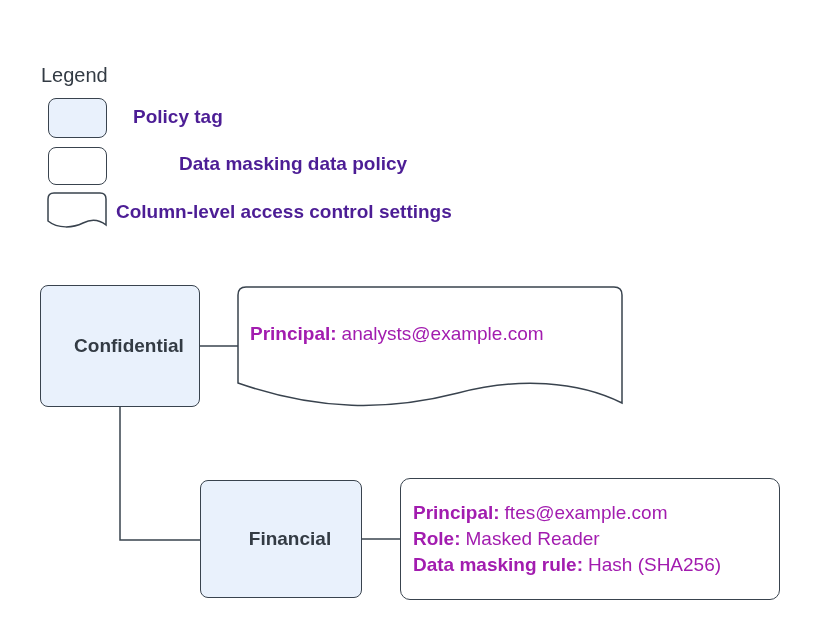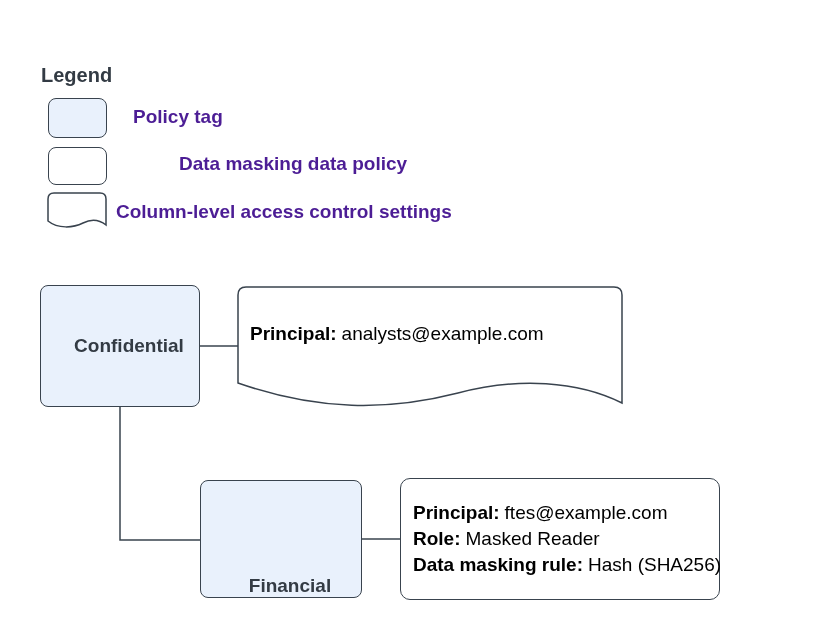--- a/index.html
+++ b/index.html
@@ -1,34 +1,34 @@
 <!DOCTYPE html>
 <html><head>
 <meta charset="utf-8">
 <style>
   html,body{margin:0;padding:0;background:#ffffff;}
   .canvas{
     position:relative;width:820px;height:640px;background:#ffffff;
     font-family:"Liberation Sans", sans-serif;color:#333b44;overflow:hidden;
   }
   .abs{position:absolute;}
-  .legend-title{font-size:20px;font-weight:bold;color:#333b44;}
+  .legend-title{font-size:20px;font-weight:normal;color:#333b44;}
   .legend-label{font-size:19px;font-weight:bold;color:#4c1d95;white-space:nowrap;}
   .swatch{box-sizing:border-box;border:1.5px solid #39434e;border-radius:8px;background:#ffffff;}
   .swatch.blue{background:#e9f1fc;}
   .node{
     box-sizing:border-box;background:#e9f1fc;border:1.5px solid #39434e;border-radius:8px;
     display:flex;align-items:center;justify-content:center;
     font-size:19px;font-weight:bold;color:#333b44;padding-left:18px;
   }
   .policy-box{
     box-sizing:border-box;background:#ffffff;border:1.5px solid #39434e;border-radius:10px;
     display:flex;flex-direction:column;justify-content:center;padding-left:12px;
   }
-  .ann-text{font-size:19px;line-height:26px;color:#000000;white-space:nowrap;}
+  .ann-text{font-size:19px;line-height:26px;color:#a21caf;white-space:nowrap;}
   .ann-text .lbl{font-weight:bold;margin-right:5px;}
   svg{display:block;}
 </style>
 </head>
 <body>
 
 <div class="canvas">
 
   <svg class="abs" style="left:0;top:0;" width="820" height="640">
     <path d="M 200,346 L 238,346" stroke="#39434e" stroke-width="1.5" fill="none"></path>
@@ -53,25 +53,25 @@
     <span>Confidential</span>
   </div>
 
   <svg class="abs" style="left:237px;top:286px;" width="386" height="124" viewBox="0 0 386 124">
     <path d="M 9,1 L 377,1 Q 385,1 385,9 L 385,117 C 341,95 281,91 221,107 C 151,125 81,125 1,97 L 1,9 Q 1,1 9,1 Z" fill="#ffffff" stroke="#39434e" stroke-width="1.5"></path>
   </svg>
   <div class="abs ann-text" style="left:250px;top:321px;">
     <div><span class="lbl">Principal:</span><span>analysts@example.com</span></div>
   </div>
 
-  <div class="abs node" style="left:200px;top:480px;width:162px;height:118px;align-items:flex-end;">
+  <div class="abs node" style="left:200px;top:480px;width:162px;height:118px;">
     <span>Financial</span>
   </div>
 
-  <div class="abs policy-box" style="left:400px;top:478px;width:320px;height:122px;">
+  <div class="abs policy-box" style="left:400px;top:478px;width:380px;height:122px;">
     <div class="ann-text">
       <div><span class="lbl">Principal:</span><span>ftes@example.com</span></div>
       <div><span class="lbl">Role:</span><span>Masked Reader</span></div>
       <div><span class="lbl">Data masking rule:</span><span>Hash (SHA256)</span></div>
     </div>
   </div>
 
 </div>
 
 </body></html>

